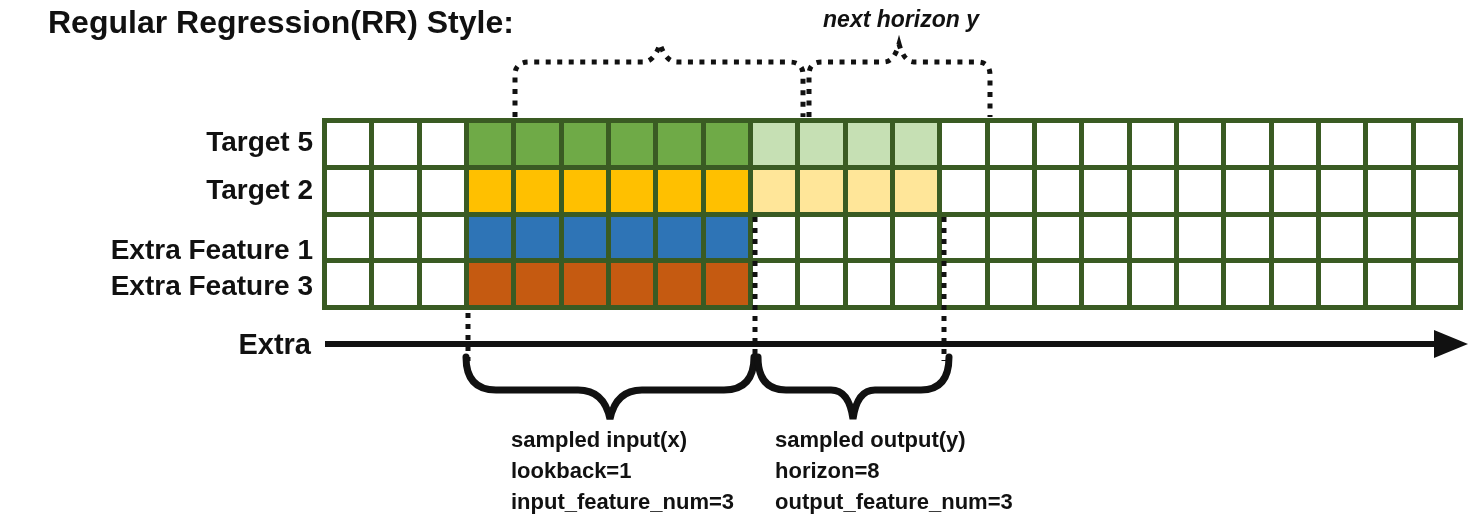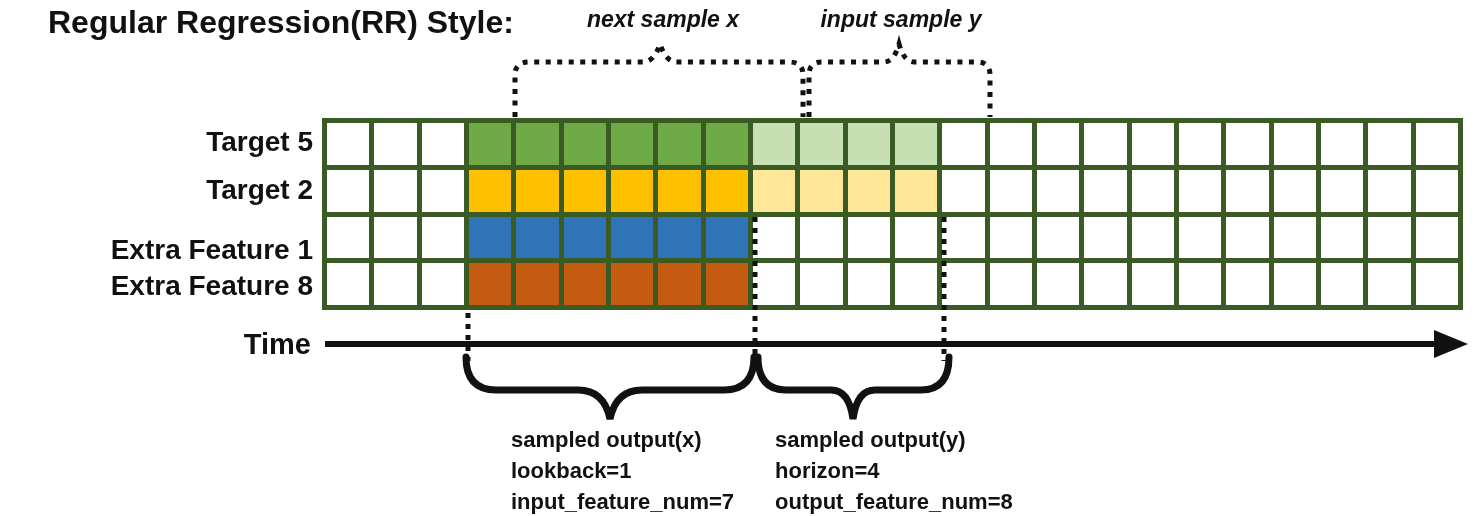--- a/index.html
+++ b/index.html
@@ -38,29 +38,28 @@
   #annot-input{left:511px;}
   #annot-output{left:775px;}
 </style>
 </head>
 <body>
 
 <div id="canvas">
 
   <div class="title">Regular Regression(RR) Style:</div>
 
-  <div class="next-label" id="next-x">next sample x</div>
-  <div class="next-label" id="next-y">input sample y</div>
+  <div class="next-label" id="next-y">next horizon y</div>
 
   <div class="row-label" style="top:125px">Target 5</div>
   <div class="row-label" style="top:173px">Target 2</div>
   <div class="row-label" style="top:233px">Extra Feature 1</div>
-  <div class="row-label" style="top:269px">Extra Feature 8</div>
+  <div class="row-label" style="top:269px">Extra Feature 3</div>
 
-  <div class="time-label">Time</div>
+  <div class="time-label">Extra</div>
 
   <div id="grid" style="background: rgb(58, 91, 35);">
       <div class="cell" style="background: rgb(255, 255, 255);"></div>
       <div class="cell" style="background: rgb(255, 255, 255);"></div>
       <div class="cell" style="background: rgb(255, 255, 255);"></div>
       <div class="cell" style="background: rgb(111, 170, 71);"></div>
       <div class="cell" style="background: rgb(111, 170, 71);"></div>
       <div class="cell" style="background: rgb(111, 170, 71);"></div>
       <div class="cell" style="background: rgb(111, 170, 71);"></div>
       <div class="cell" style="background: rgb(111, 170, 71);"></div>
@@ -166,23 +165,23 @@
 
     <line x1="325" y1="344" x2="1440" y2="344" stroke="#111" stroke-width="6"></line>
     <polygon points="1468,344 1434,330 1434,358" fill="#111"></polygon>
 
     <path d="M 466 357 Q 466 390 496 390 L 578 390 Q 604 390 610 419 Q 616 390 642 390 L 724 390 Q 754 390 754 357" fill="none" stroke="#111" stroke-width="7" stroke-linecap="round"></path>
 
     <path d="M 758 357 Q 758 390 786 390 L 831 390 Q 849 390 853 419 Q 857 390 875 390 L 921 390 Q 949 390 949 357" fill="none" stroke="#111" stroke-width="7" stroke-linecap="round"></path>
   </svg>
 
   <div class="annot" id="annot-input">
-    <div>sampled output(x)</div>
+    <div>sampled input(x)</div>
     <div>lookback=1</div>
-    <div>input_feature_num=7</div>
+    <div>input_feature_num=3</div>
   </div>
   <div class="annot" id="annot-output">
     <div>sampled output(y)</div>
-    <div>horizon=4</div>
-    <div>output_feature_num=8</div>
+    <div>horizon=8</div>
+    <div>output_feature_num=3</div>
   </div>
 
 </div>
 
 </body></html>

